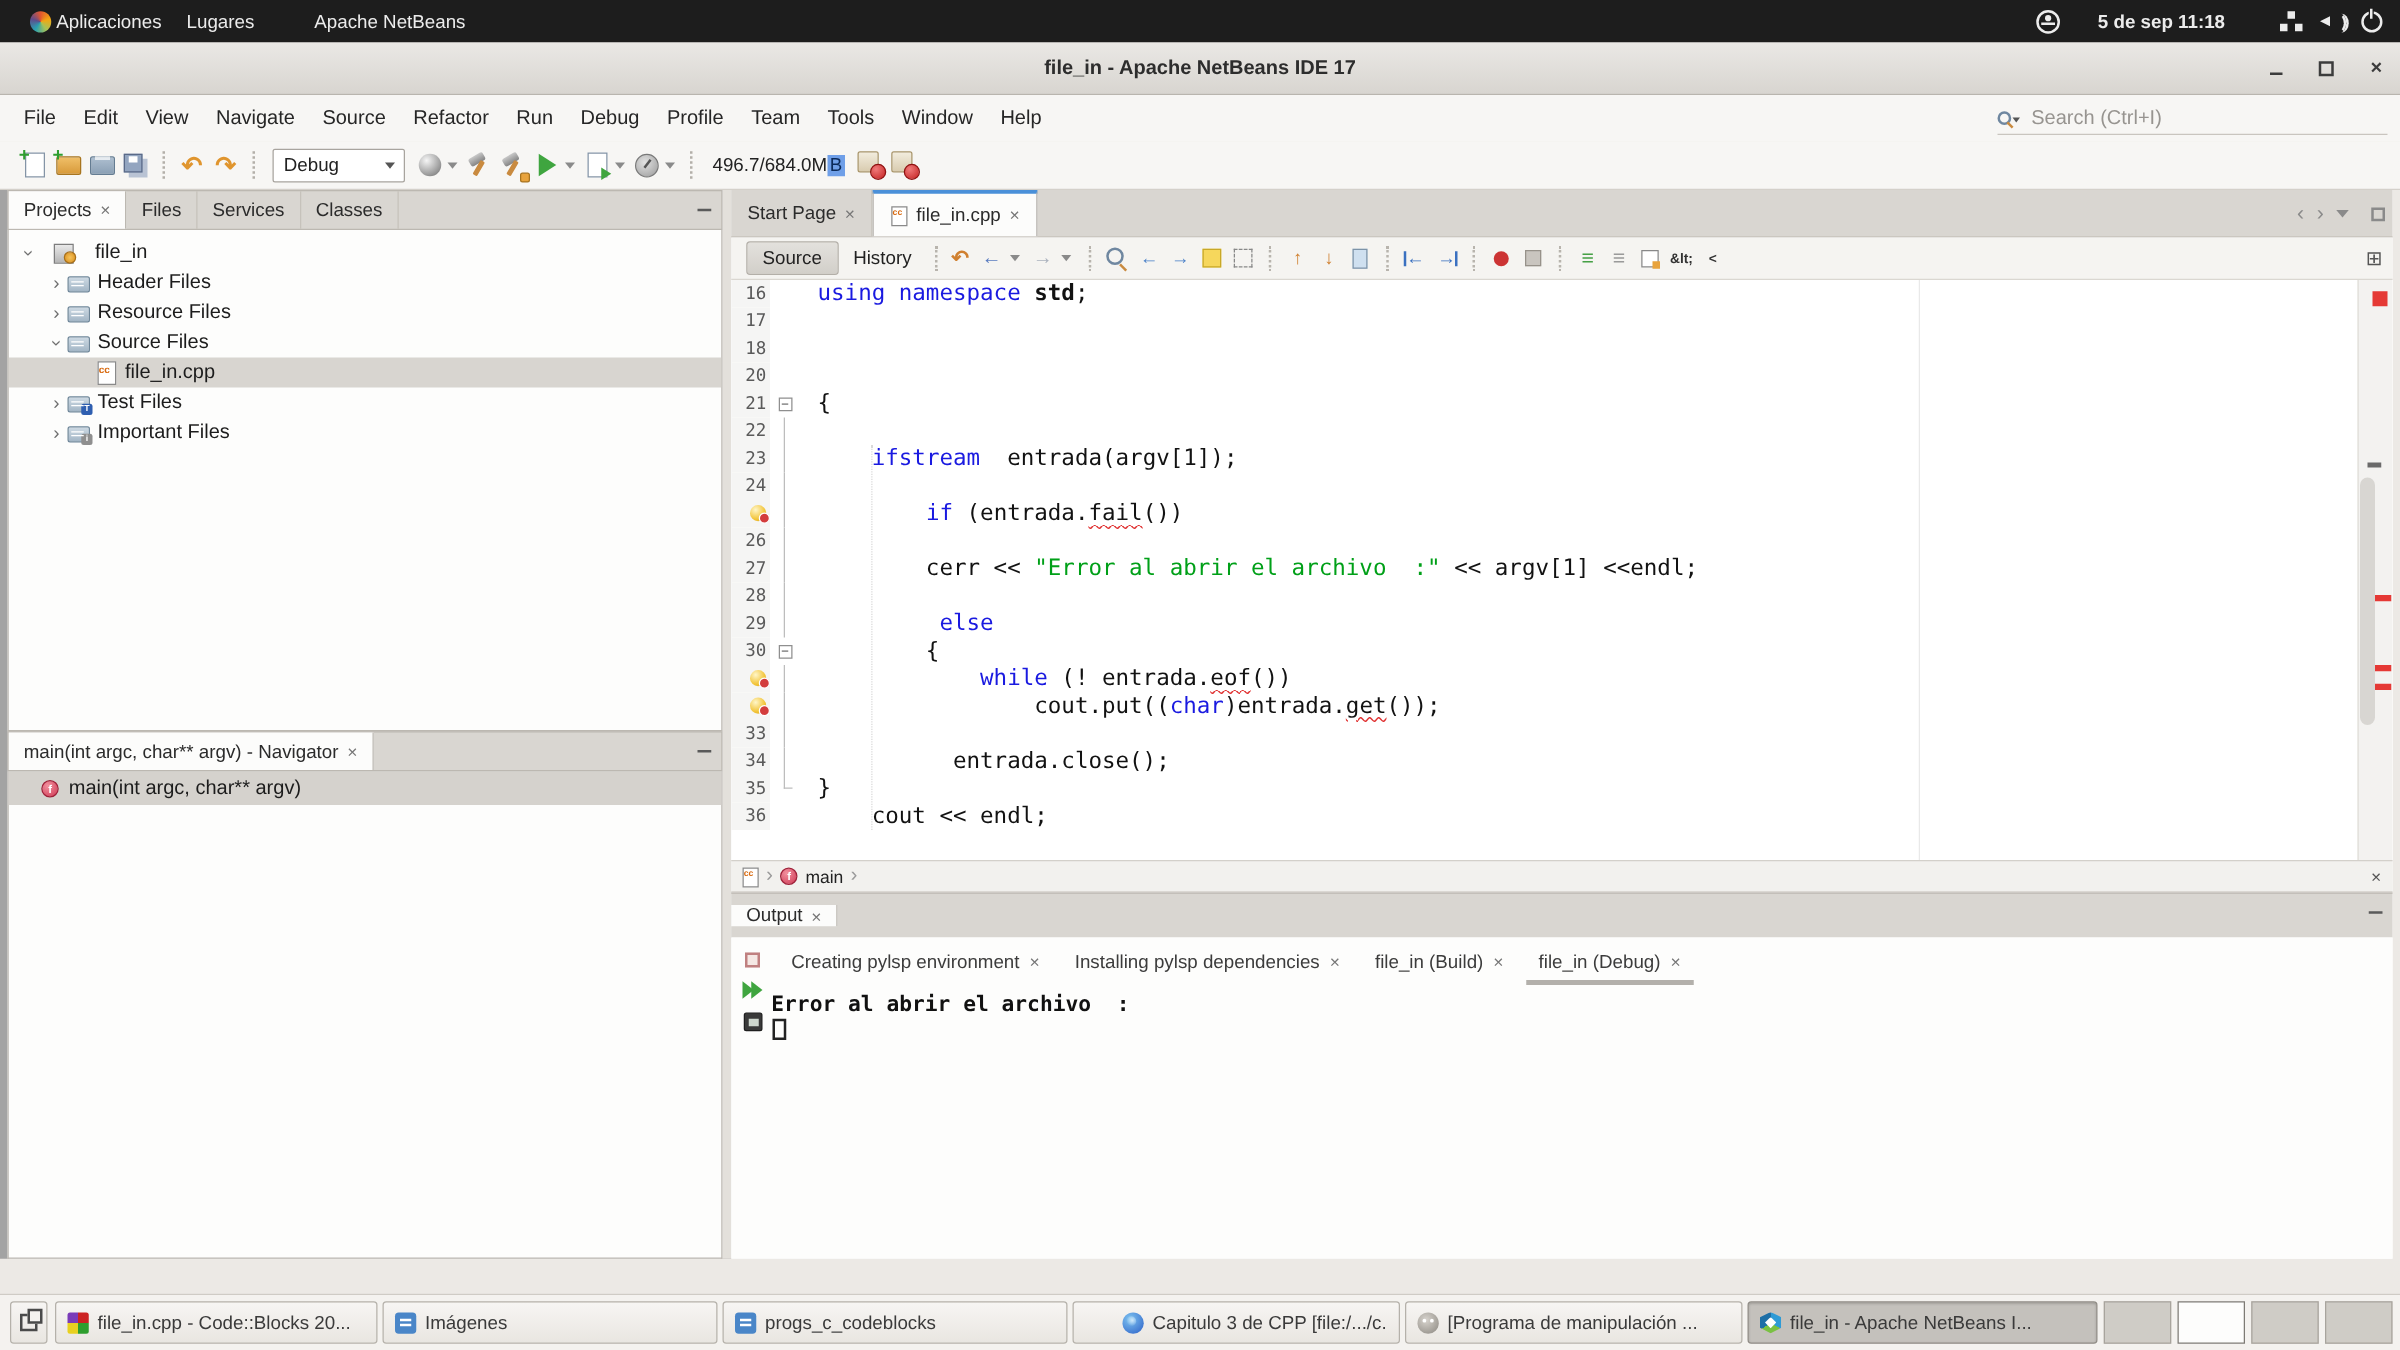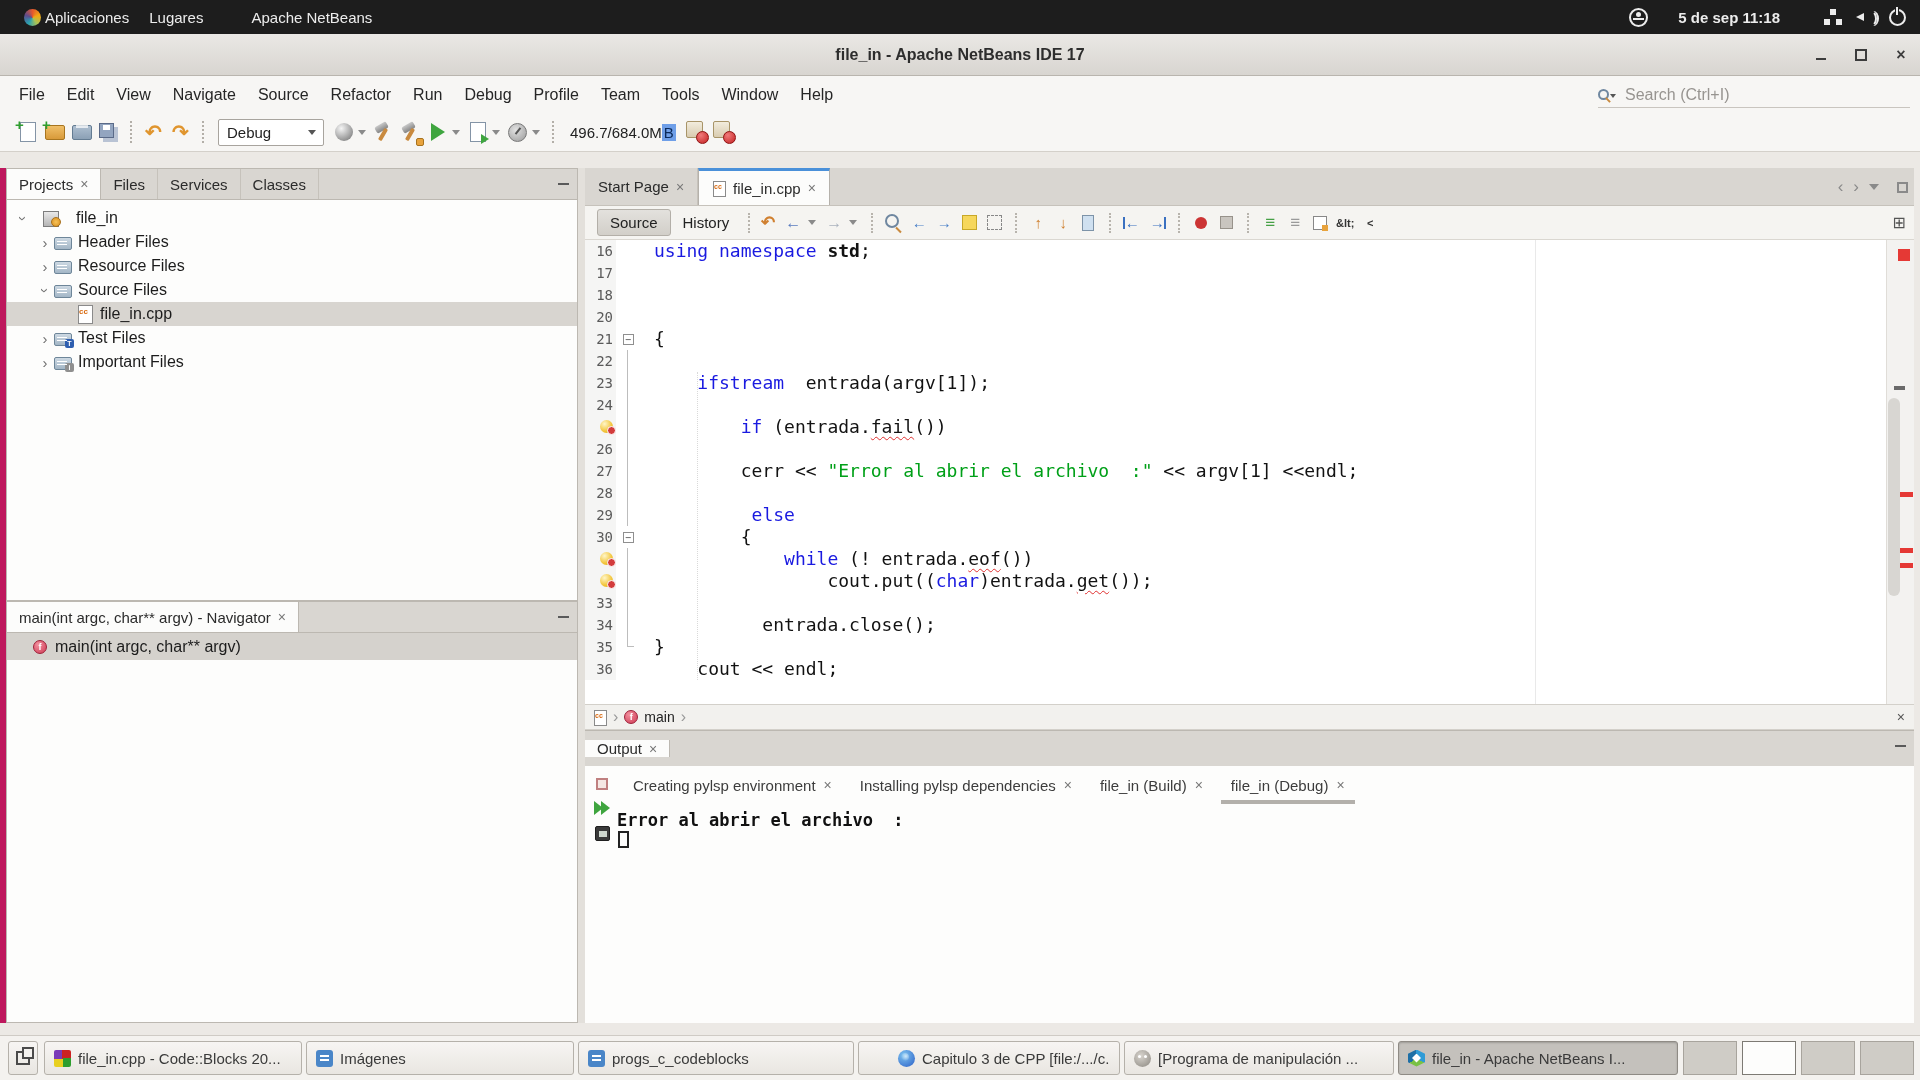--- a/index.html
+++ b/index.html
@@ -71,21 +71,21 @@
   .t-profile::before { content:""; width:17px; height:17px; border-radius:50%; background:radial-gradient(circle at 40% 35%, #e2e2e2, #9a9a9a); border:1px solid #787878; }
   .t-profile::after { content:""; position:absolute; left:13px; top:8px; width:2px; height:8px; background:#555; transform:rotate(38deg); }
   .dda { width:0; height:0; border-left:4px solid transparent; border-right:4px solid transparent; border-top:5px solid #8a8a8a; margin:0 4px 0 1px; }
   .memory { display:flex; align-items:center; font-size:15px; color:#222; margin:0 8px; }
   .mem-tail { background:#6f9fe8; color:#0b2a5a; padding:0 2px; }
   .t-clock::before { content:""; width:15px; height:15px; background:linear-gradient(#f2ecdd,#d9ccb0); border:1px solid #a89468; border-radius:2px; margin:-5px 0 0 -5px; }
   .t-clock::after { content:""; position:absolute; right:2px; bottom:2px; width:11px; height:11px; border-radius:50%; background:radial-gradient(circle at 35% 30%, #f07a7a, #c42222); border:1px solid #8f1111; }
   .t-clock2::after { background:radial-gradient(circle at 35% 30%, #f07a7a, #c42222); }
 
   
-  .content { position:absolute; top:152px; left:0; width:1528px; height:855px; background:#be185d;margin-top:16px; }
+  .content { position:absolute; top:152px; left:0; width:1528px; height:855px; background:#a3a3a3; }
   .left-col { position:absolute; left:6px; top:0; width:572px; height:855px; }
   .vsplit { position:absolute; left:578px; top:0; width:7px; height:855px; background:#e3e0db; }
   .right-col { position:absolute; left:585px; top:0; width:1329px; height:855px; background:#fff; }
 
   
   .ptabs { height:32px; background:#d9d6d1; border:1px solid #bcb8b1; display:flex; align-items:stretch; position:relative; }
   .ptab { display:flex; align-items:center; gap:7px; padding:0 12px; font-size:15px; color:#2b2b2b; border-right:1px solid #c6c2bb; }
   .ptab.active { background:#fcfcfb; border-right:1px solid #bcb8b1; }
   .tab-close { color:#777; font-size:14px; }
   .pmin { position:absolute; right:8px; top:14px; width:11px; height:2px; background:#5a5a5a; }

